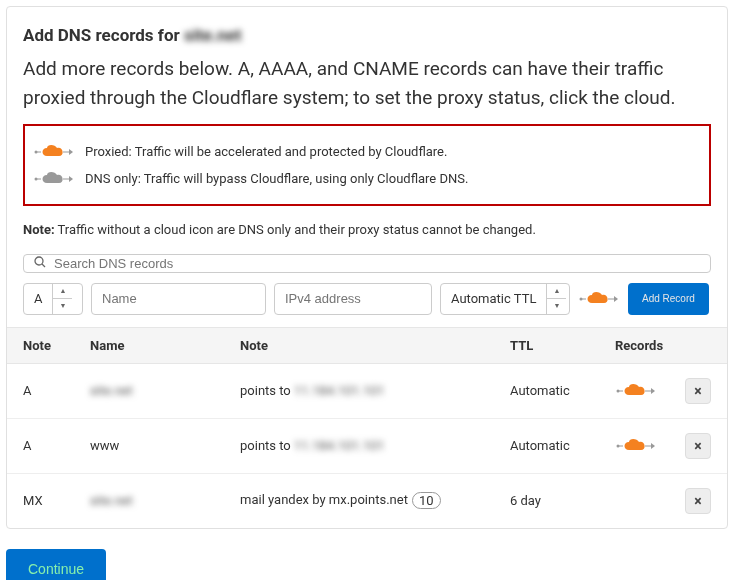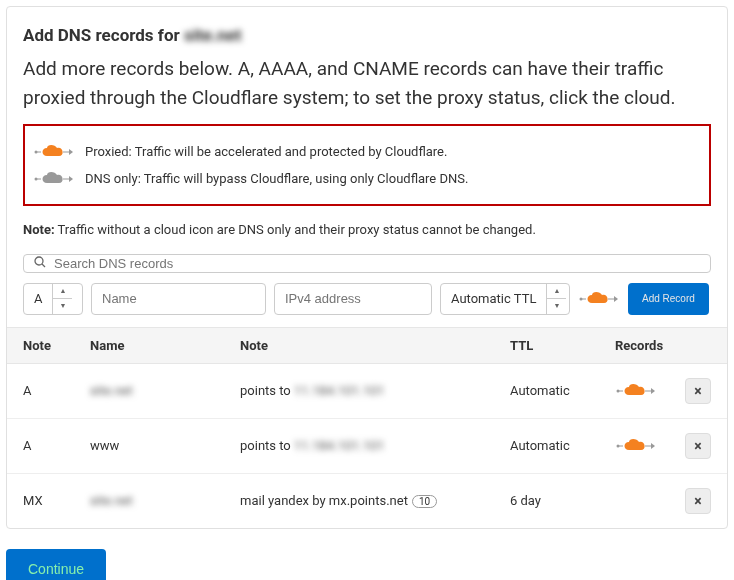--- a/index.html
+++ b/index.html
@@ -35,21 +35,21 @@
 .tbl td { padding: 14px 8px; font-size: 13px; border-bottom: 1px solid #eee; vertical-align: middle; }
 .tbl tbody tr:last-child td { border-bottom: none; }
 .col-type { width: 75px; }
 .col-name { width: 150px; }
 .col-value { width: auto; }
 .col-ttl { width: 105px; }
 .col-status { width: 70px; }
 .col-del { width: 40px; text-align: right; }
 .blurred { filter: blur(3px); color: #555; }
 .del-btn { background: #eee; border: 1px solid #ddd; border-radius: 4px; width: 26px; height: 26px; display: inline-flex; align-items: center; justify-content: center; cursor: pointer; font-size: 14px; font-weight: 700; color: #444; }
-.priority-badge { display: inline-block; border: 1px solid #999; border-radius: 10px; padding: 0 6px; font-size: 10px; margin-left: 4px; vertical-align: middle; }
+.priority-badge { display: inline-block; border: 1px solid #999; border-radius: 10px; padding: 0 6px; font-size: 13px; margin-left: 4px; vertical-align: middle; }
 .continue-btn { background: #0070cc; color: #86efac; border: none; border-radius: 4px; padding: 12px 22px; font-size: 14px; font-weight: 500; cursor: pointer; margin: 14px 6px; }
 .cloud { display: inline-block; vertical-align: middle; }
 </style>
 </head>
 <body>
 
 
 
 <div class="card">
   <div class="title-row">

